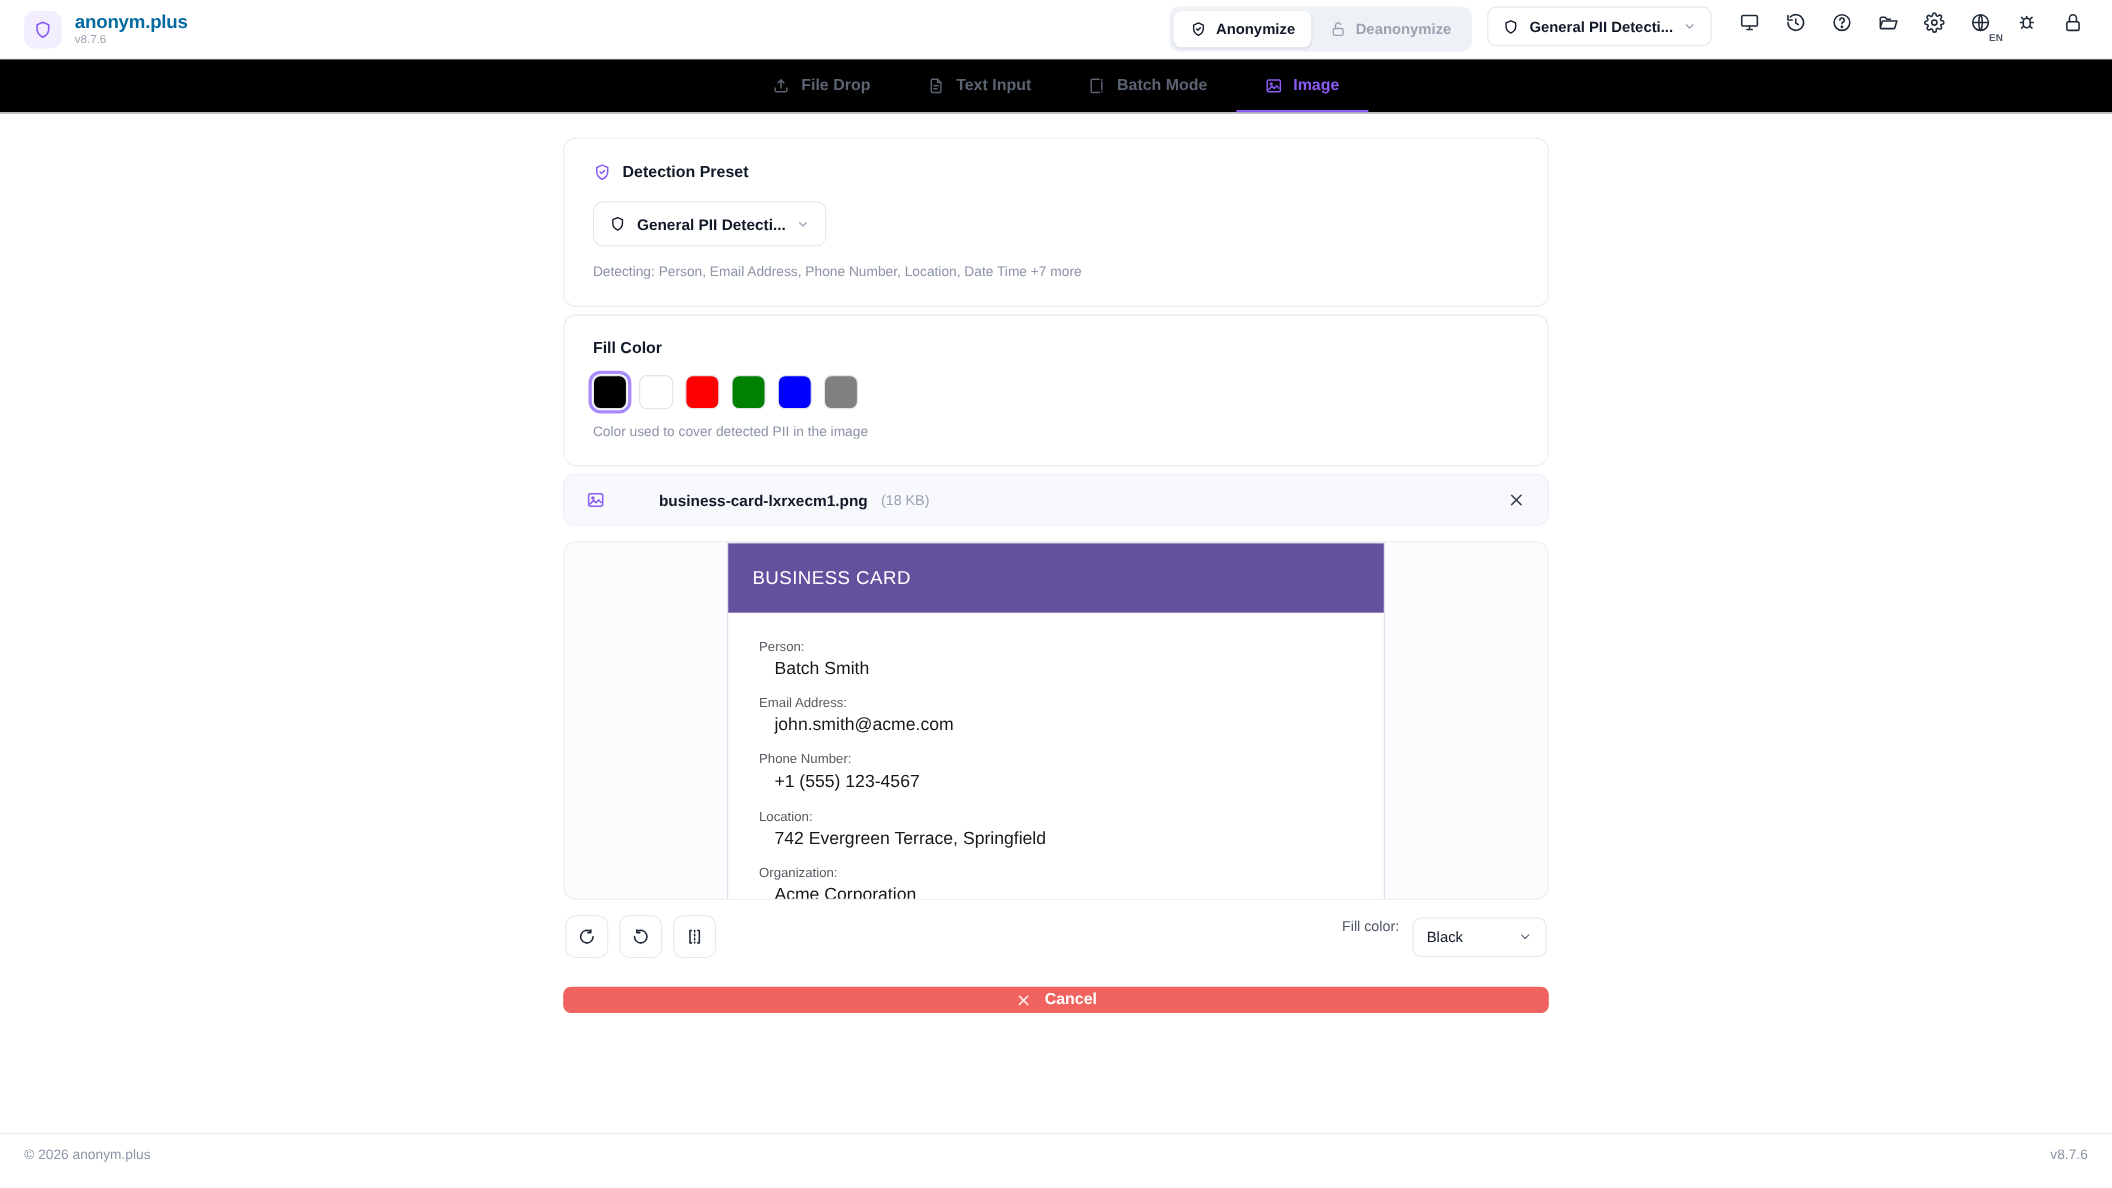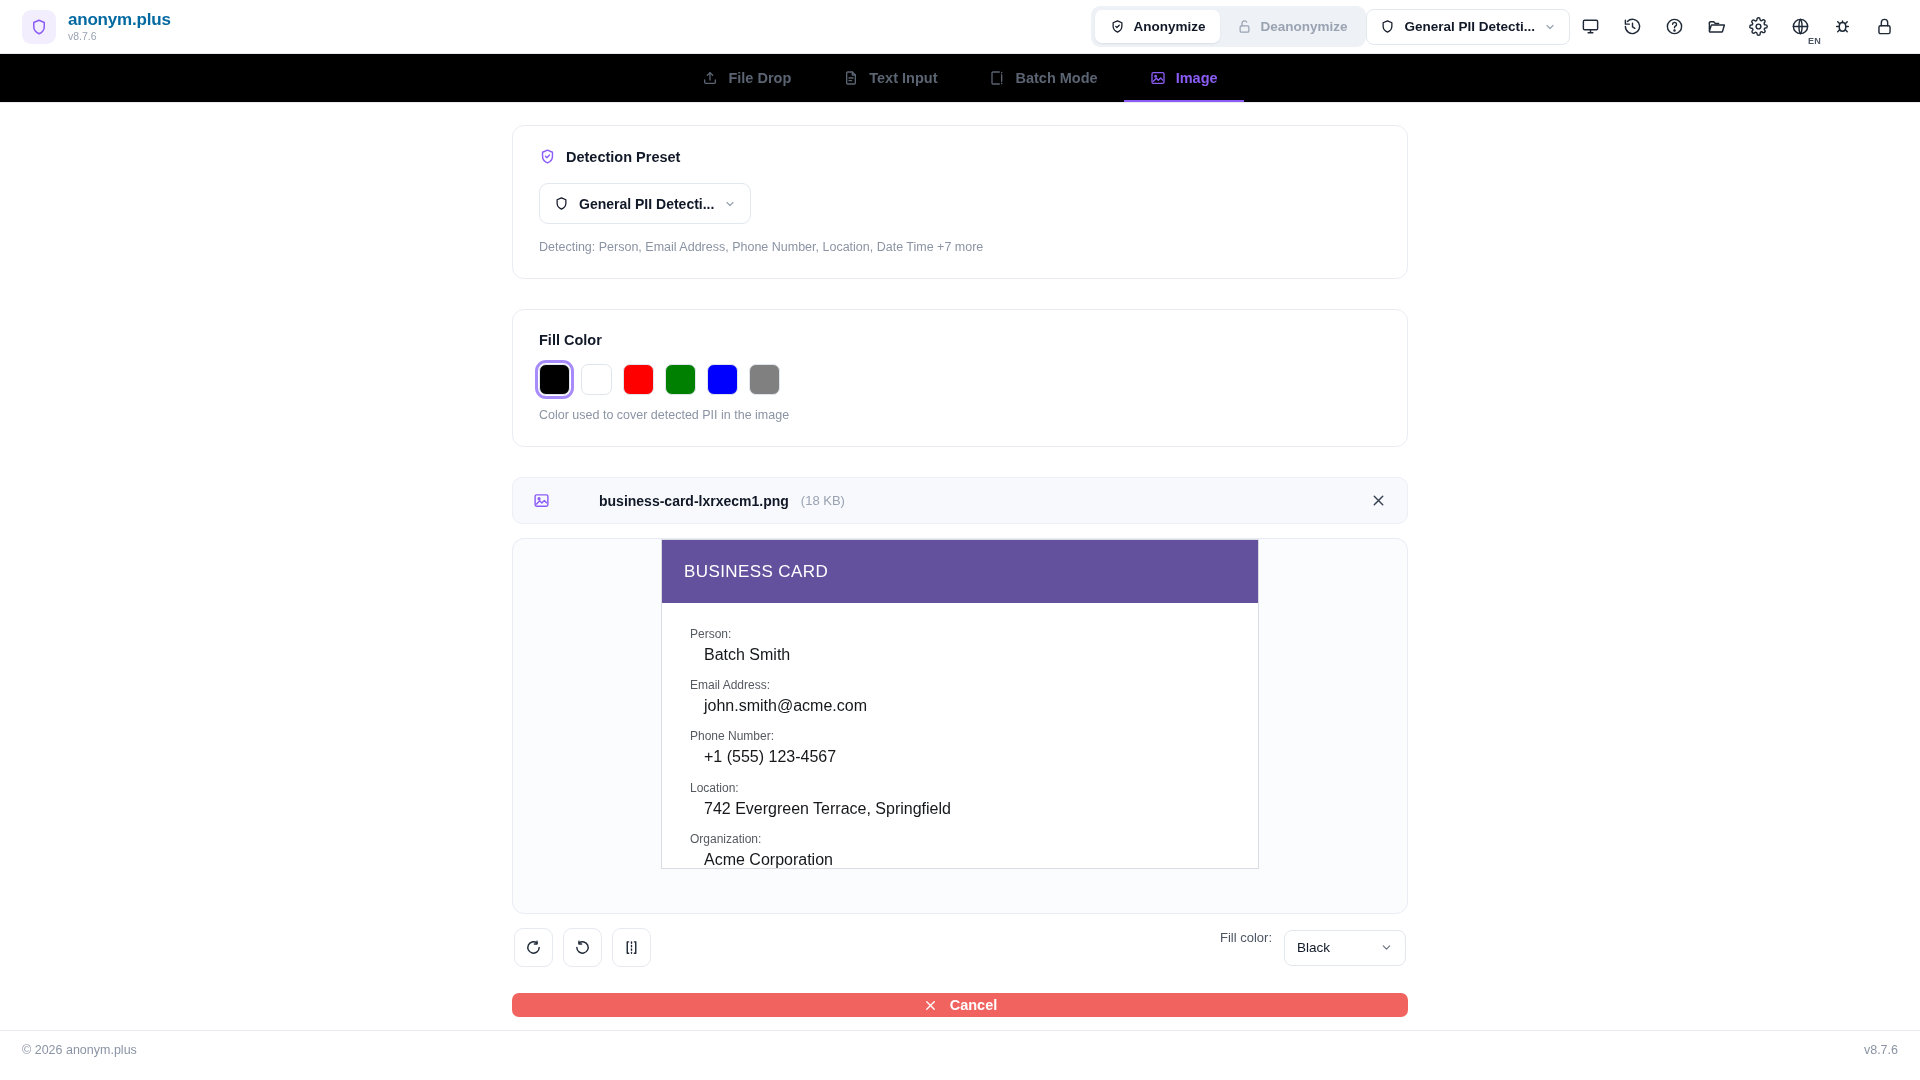--- a/index.html
+++ b/index.html
@@ -22,21 +22,21 @@
   .brand { display: flex; align-items: center; gap: 12px; }
   .brand-logo {
     width: 34px; height: 34px; border-radius: 9px;
     background: #f3eefe;
     display: flex; align-items: center; justify-content: center;
   }
   .brand-text { display: flex; flex-direction: column; line-height: 1.05; }
   .brand-name { font-size: 17px; font-weight: 700; color: #0369a1; letter-spacing: -.2px; }
   .brand-ver { font-size: 10.5px; color: #9aa3b2; margin-top: 3px; }
 
-  .header-right { margin-left: auto; display: flex; align-items: center; }
+  .header-right { margin-left: auto; display: flex; align-items: flex-start; gap: 14px; }
 
   .mode-switch {
     display: flex; align-items: center;
     background: #eef1f6; border-radius: 9px; padding: 4px;
     gap: 2px;
   }
   .mode-btn {
     display: flex; align-items: center; gap: 8px;
     height: 33px; padding: 0 15px; border-radius: 7px;
     font-size: 13.5px; font-weight: 700; color: #9aa3b2;
@@ -78,21 +78,21 @@
   .tab.active { color: #8b5cf6; border-bottom-color: #8b5cf6; }
 
   
   .main { width: 100%; display: flex; flex-direction: column; align-items: center; padding-top: 22px; }
   .panel { width: 896px; }
 
   .card {
     background: #ffffff;
     border: 1px solid #e9ecf2;
     border-radius: 12px;
-    margin-bottom: 30px;
+    margin-bottom: 7px;
   }
   .card-pad { padding: 22px 26px 24px; }
 
   .card-title {
     display: flex; align-items: center; gap: 10px;
     font-size: 14.5px; font-weight: 700; color: #111827;
     margin-bottom: 18px;
   }
   .card-title.plain { margin-bottom: 16px; }
 
@@ -123,21 +123,21 @@
     background: #f7f9fc; border: 1px solid #eceff5; border-radius: 10px;
     padding: 14px 20px; margin-bottom: 14px;
   }
   .file-name { font-size: 14px; font-weight: 700; color: #111827; margin-left: 37px; }
   .file-size { font-size: 13px; color: #9aa3b2; }
   .file-close { margin-left: auto; cursor: pointer; color: #374151; display: flex; }
 
   
   .preview {
     background: #fbfcfe; border: 1px solid #e9ecf2; border-radius: 12px;
-    height: 376px; display: flex; align-items: flex-start; justify-content: center;
+    height: 326px; display: flex; align-items: flex-start; justify-content: center;
     overflow: hidden;
   }
   .bcard {
     width: 598px; height: 330px; background: #ffffff;
     border: 1px solid #d9dce3;
     font-family: "Liberation Sans", sans-serif;
     display: flex; flex-direction: column;
   }
   .bcard-head {
     background: #63519e; color: #ffffff;

